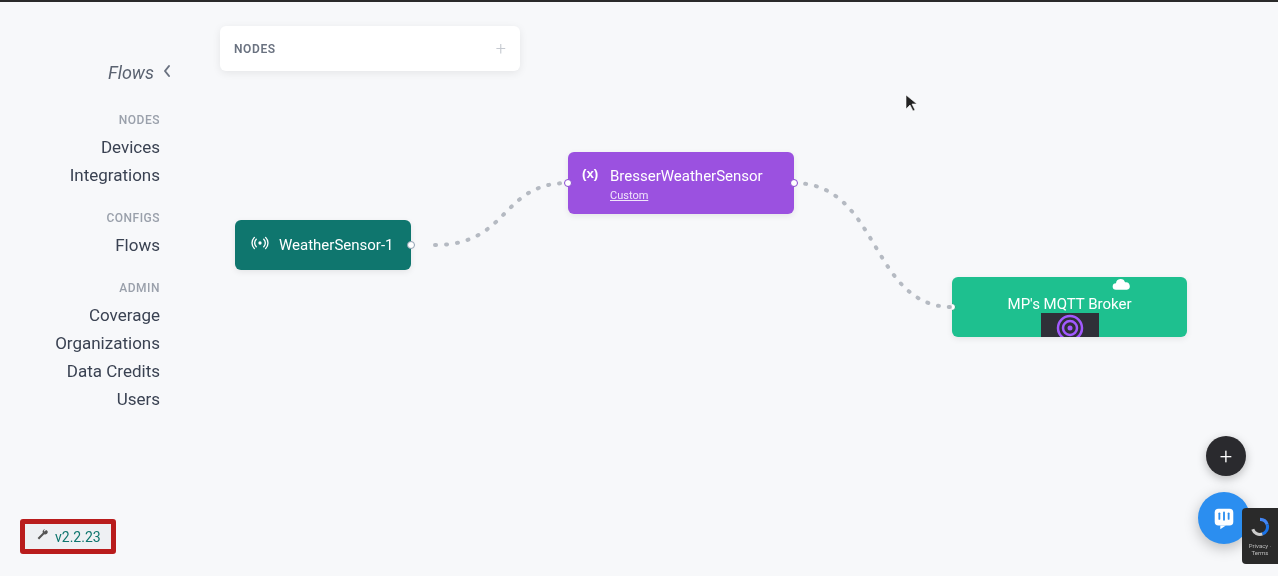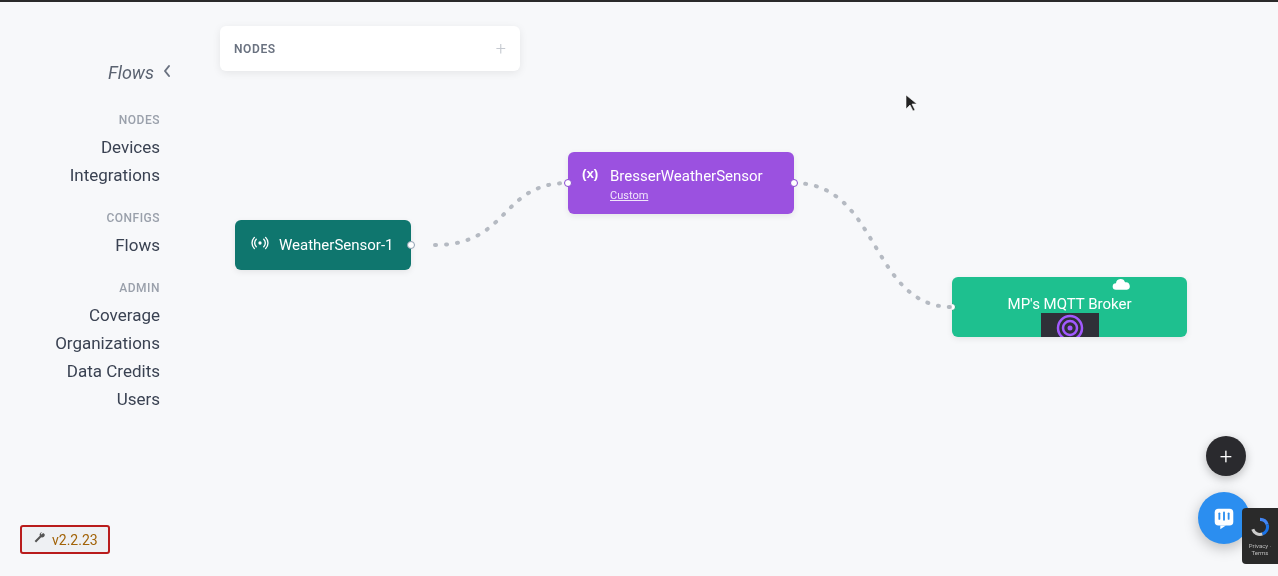--- a/index.html
+++ b/index.html
@@ -57,25 +57,25 @@
       color: #3a4252;
       padding: 4px 20px 4px 8px;
       cursor: pointer;
       font-weight: 400;
     }
     .version-badge {
       position: absolute;
       bottom: 22px;
       left: 20px;
       background: #eef0f3;
-      border: 2px solid #b91c1c;
+      border: 5px solid #b91c1c;
       border-radius: 3px;
       padding: 4px 10px;
       font-size: 14px;
-      color: #a16207;
+      color: #0f766e;
       display: flex;
       align-items: center;
       gap: 6px;
     }
     .canvas {
       position: absolute;
       left: 180px;
       top: 2px;
       right: 0;
       bottom: 0;

